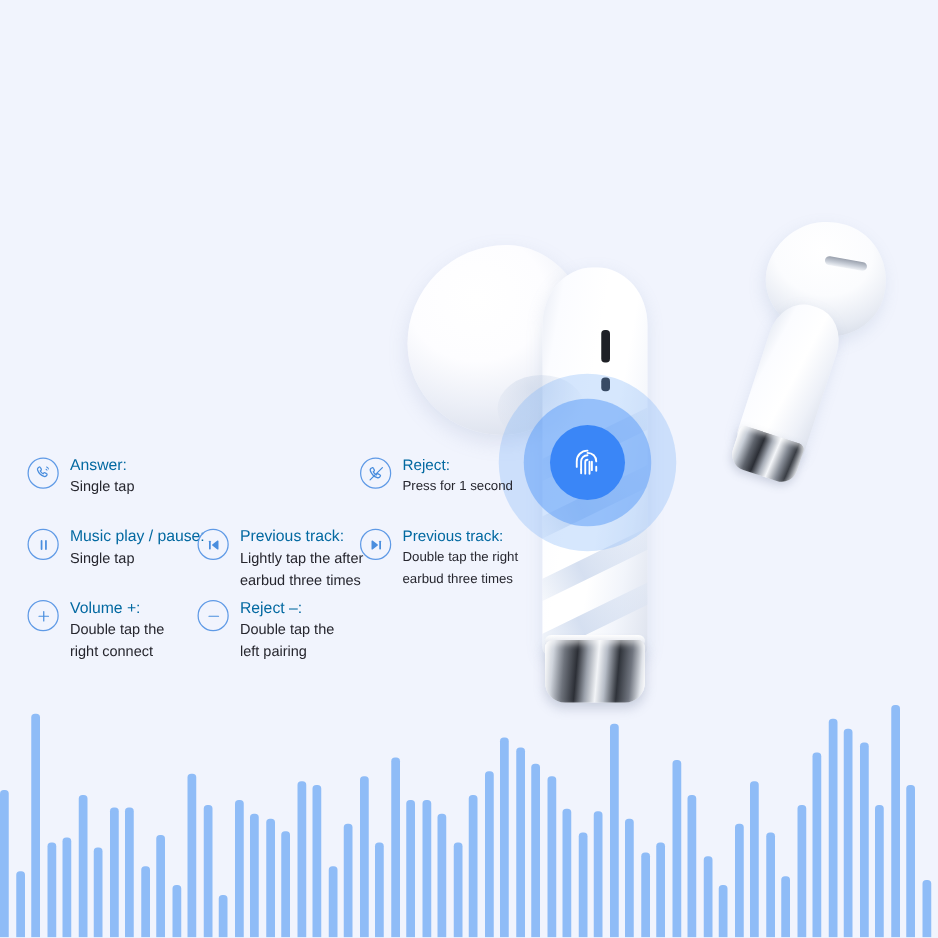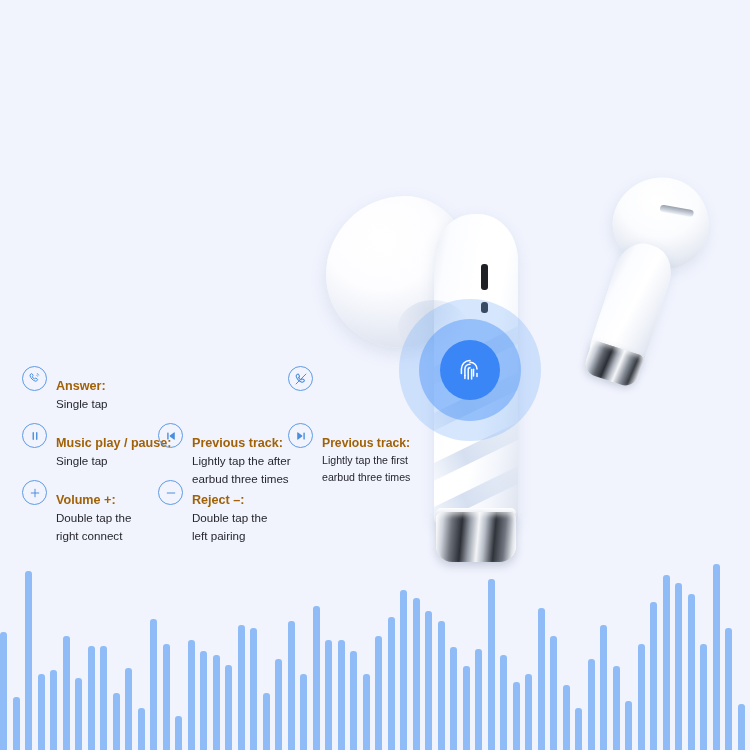--- a/index.html
+++ b/index.html
@@ -281,25 +281,24 @@
     display: flex;
     align-items: center;
     justify-content: center;
     margin-top: 1px;
   }
   .f-text {
     margin-left: 9px;
   }
   .f-title {
     font-size: 12.6px;
-    font-weight: bold;
-    color: #a16207;
+    font-weight: normal;
+    color: #0369a1;
     line-height: 15px;
     white-space: nowrap;
-    margin-top: 14px;
   }
   .f-desc {
     font-size: 11.6px;
     font-weight: normal;
     color: #26262e;
     line-height: 15.5px;
     margin-top: 2px;
     white-space: nowrap;
   }
   
@@ -402,20 +401,24 @@
     </div>
 
 
     <div class="feature c3 r1row col3">
       <span class="f-icon">
         <svg viewBox="0 0 24 24" width="16" height="16" fill="none" stroke="#4a8ede" stroke-width="1.6" stroke-linecap="round">
           <path d="M6.5 5c.7-.6 1.6-.4 2 .4l1.1 2c.3.6.2 1.2-.3 1.6l-.9.7c.7 1.6 2 2.9 3.6 3.6l.7-.9c.4-.5 1-.6 1.6-.3l2 1.1c.8.4 1 1.3.4 2l-.9.9c-.7.7-1.7.9-2.6.6-4-1.4-6.9-4.3-8.3-8.3-.3-.9-.1-1.9.6-2.6z"></path>
           <path d="M4.6 19.4L19.4 4.6" stroke-width="1.5"></path>
         </svg>
       </span>
+      <span class="f-text">
+        <span class="f-title" style="display: block;">Reject:</span>
+        <span class="f-desc" style="display: block;">Press for 1 second</span>
+      </span>
     </div>
 
     <div class="feature c1 r2row">
       <span class="f-icon">
         <svg viewBox="0 0 24 24" width="14" height="14" fill="none" stroke="#4a8ede" stroke-width="2.4" stroke-linecap="round">
           <path d="M9 6.5v11M15 6.5v11"></path>
         </svg>
       </span>
       <span class="f-text">
         <span class="f-title" style="display: block;">Music play / pause:</span>
@@ -439,21 +442,21 @@
 
     <div class="feature c3 r2row col3">
       <span class="f-icon">
         <svg viewBox="0 0 24 24" width="14" height="14" fill="#4a8ede" stroke="none">
           <path d="M5.5 6.6v10.8c0 .8.9 1.2 1.5.7l7-5.4c.5-.4.5-1 0-1.4l-7-5.4c-.6-.5-1.5-.1-1.5.7z"></path>
           <rect x="16.1" y="6" width="2.4" height="12" rx="1"></rect>
         </svg>
       </span>
       <span class="f-text">
         <span class="f-title" style="display: block;">Previous track:</span>
-        <span class="f-desc" style="display: block;">Lightly tap the first</span>
+        <span class="f-desc" style="display: block;">Double tap the right</span>
         <span class="f-desc" style="display: block;">earbud three times</span>
       </span>
     </div>
 
     <div class="feature c1 r3row">
       <span class="f-icon">
         <svg viewBox="0 0 24 24" width="14" height="14" fill="none" stroke="#4a8ede" stroke-width="1.7" stroke-linecap="round">
           <path d="M12 5.5v13M5.5 12h13"></path>
         </svg>
       </span>

